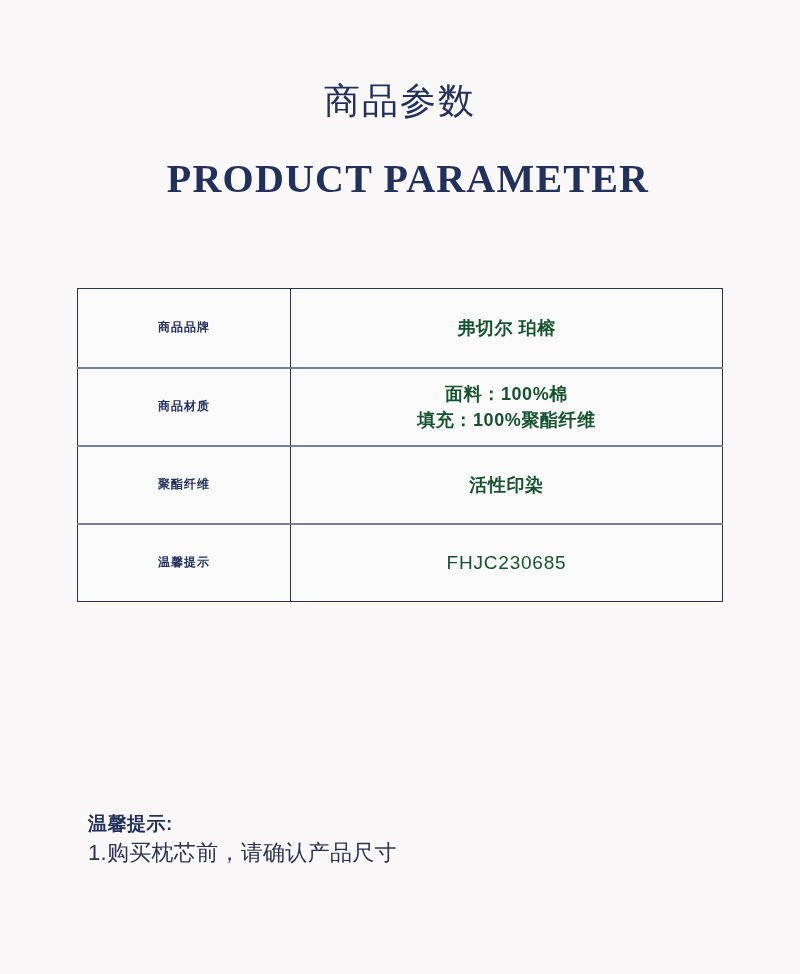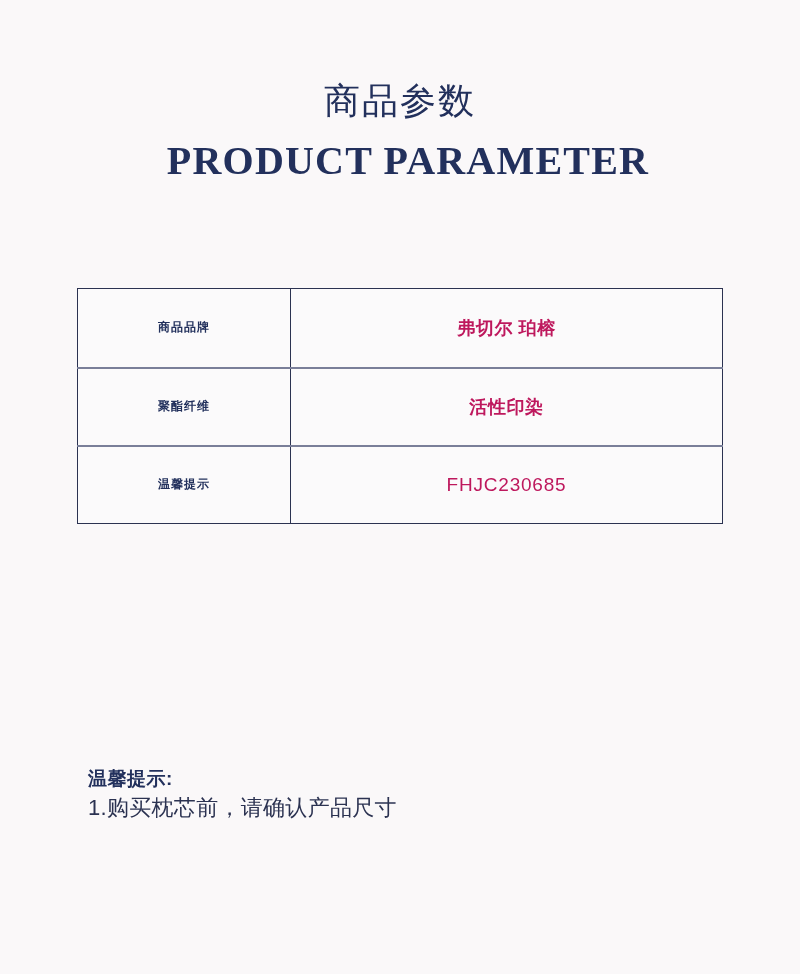--- a/index.html
+++ b/index.html
@@ -32,21 +32,21 @@
   .title-cn {
     font-family: "Liberation Sans", "DejaVu Sans", sans-serif;
     font-size: 36px;
     font-weight: 500;
     letter-spacing: 2px;
     color: #22305c;
     line-height: 46px;
   }
 
   .title-en {
-    margin-top: 13px;
+    margin-top: 31px;
     font-family: "Liberation Serif", "DejaVu Serif", serif;
     font-size: 40px;
     font-weight: 700;
     letter-spacing: 1.2px;
     color: #22305c;
     line-height: 48px;
     padding-left: 16px;
   }
 
   
@@ -82,21 +82,21 @@
     padding: 10px 4px;
   }
 
   
   .param-table tr td.cell-label { border-right: 1px solid #2b3251; }
 
   .cell-value {
     text-align: center;
     font-size: 18px;
     font-weight: 600;
-    color: #be185d;
+    color: #14532d;
     letter-spacing: 0.6px;
     padding: 10px 0;
     line-height: 26px;
     margin-left: 16px;
   }
 
   .cell-value .line { display: block; }
 
   .cell-value.value-small {
     font-size: 19px;
@@ -107,21 +107,21 @@
   .row-h-1 { height: 79px; }
   .row-h-2 { height: 78px; }
   .row-h-3 { height: 78px; }
   .row-h-4 { height: 78px; }
   .row-h-5 { height: 98px; }
 
   
   .tips {
     position: absolute;
     left: 88px;
-    top: 765px;
+    top: 810px;
     width: 650px;
   }
 
   .tips-title {
     font-size: 19px;
     font-weight: 700;
     color: #22305c;
     letter-spacing: 0.5px;
     line-height: 28px;
   }
@@ -145,20 +145,27 @@
   </div>
 
   <table class="param-table">
     <tbody>
       <tr class="row-h-1">
         <td class="cell-label">商品品牌</td>
         <td class="cell-value">
           <span class="line">弗切尔 珀榕</span>
         </td>
       </tr>
+      <tr class="row-h-2">
+        <td class="cell-label">商品材质</td>
+        <td class="cell-value">
+          <span class="line">面料：100%棉</span>
+          <span class="line">填充：100%聚酯纤维</span>
+        </td>
+      </tr>
       <tr class="row-h-3">
         <td class="cell-label">聚酯纤维</td>
         <td class="cell-value">
           <span class="line">活性印染</span>
         </td>
       </tr>
       <tr class="row-h-4">
         <td class="cell-label">温馨提示</td>
         <td class="cell-value value-small">
           <span class="line">FHJC230685</span>

